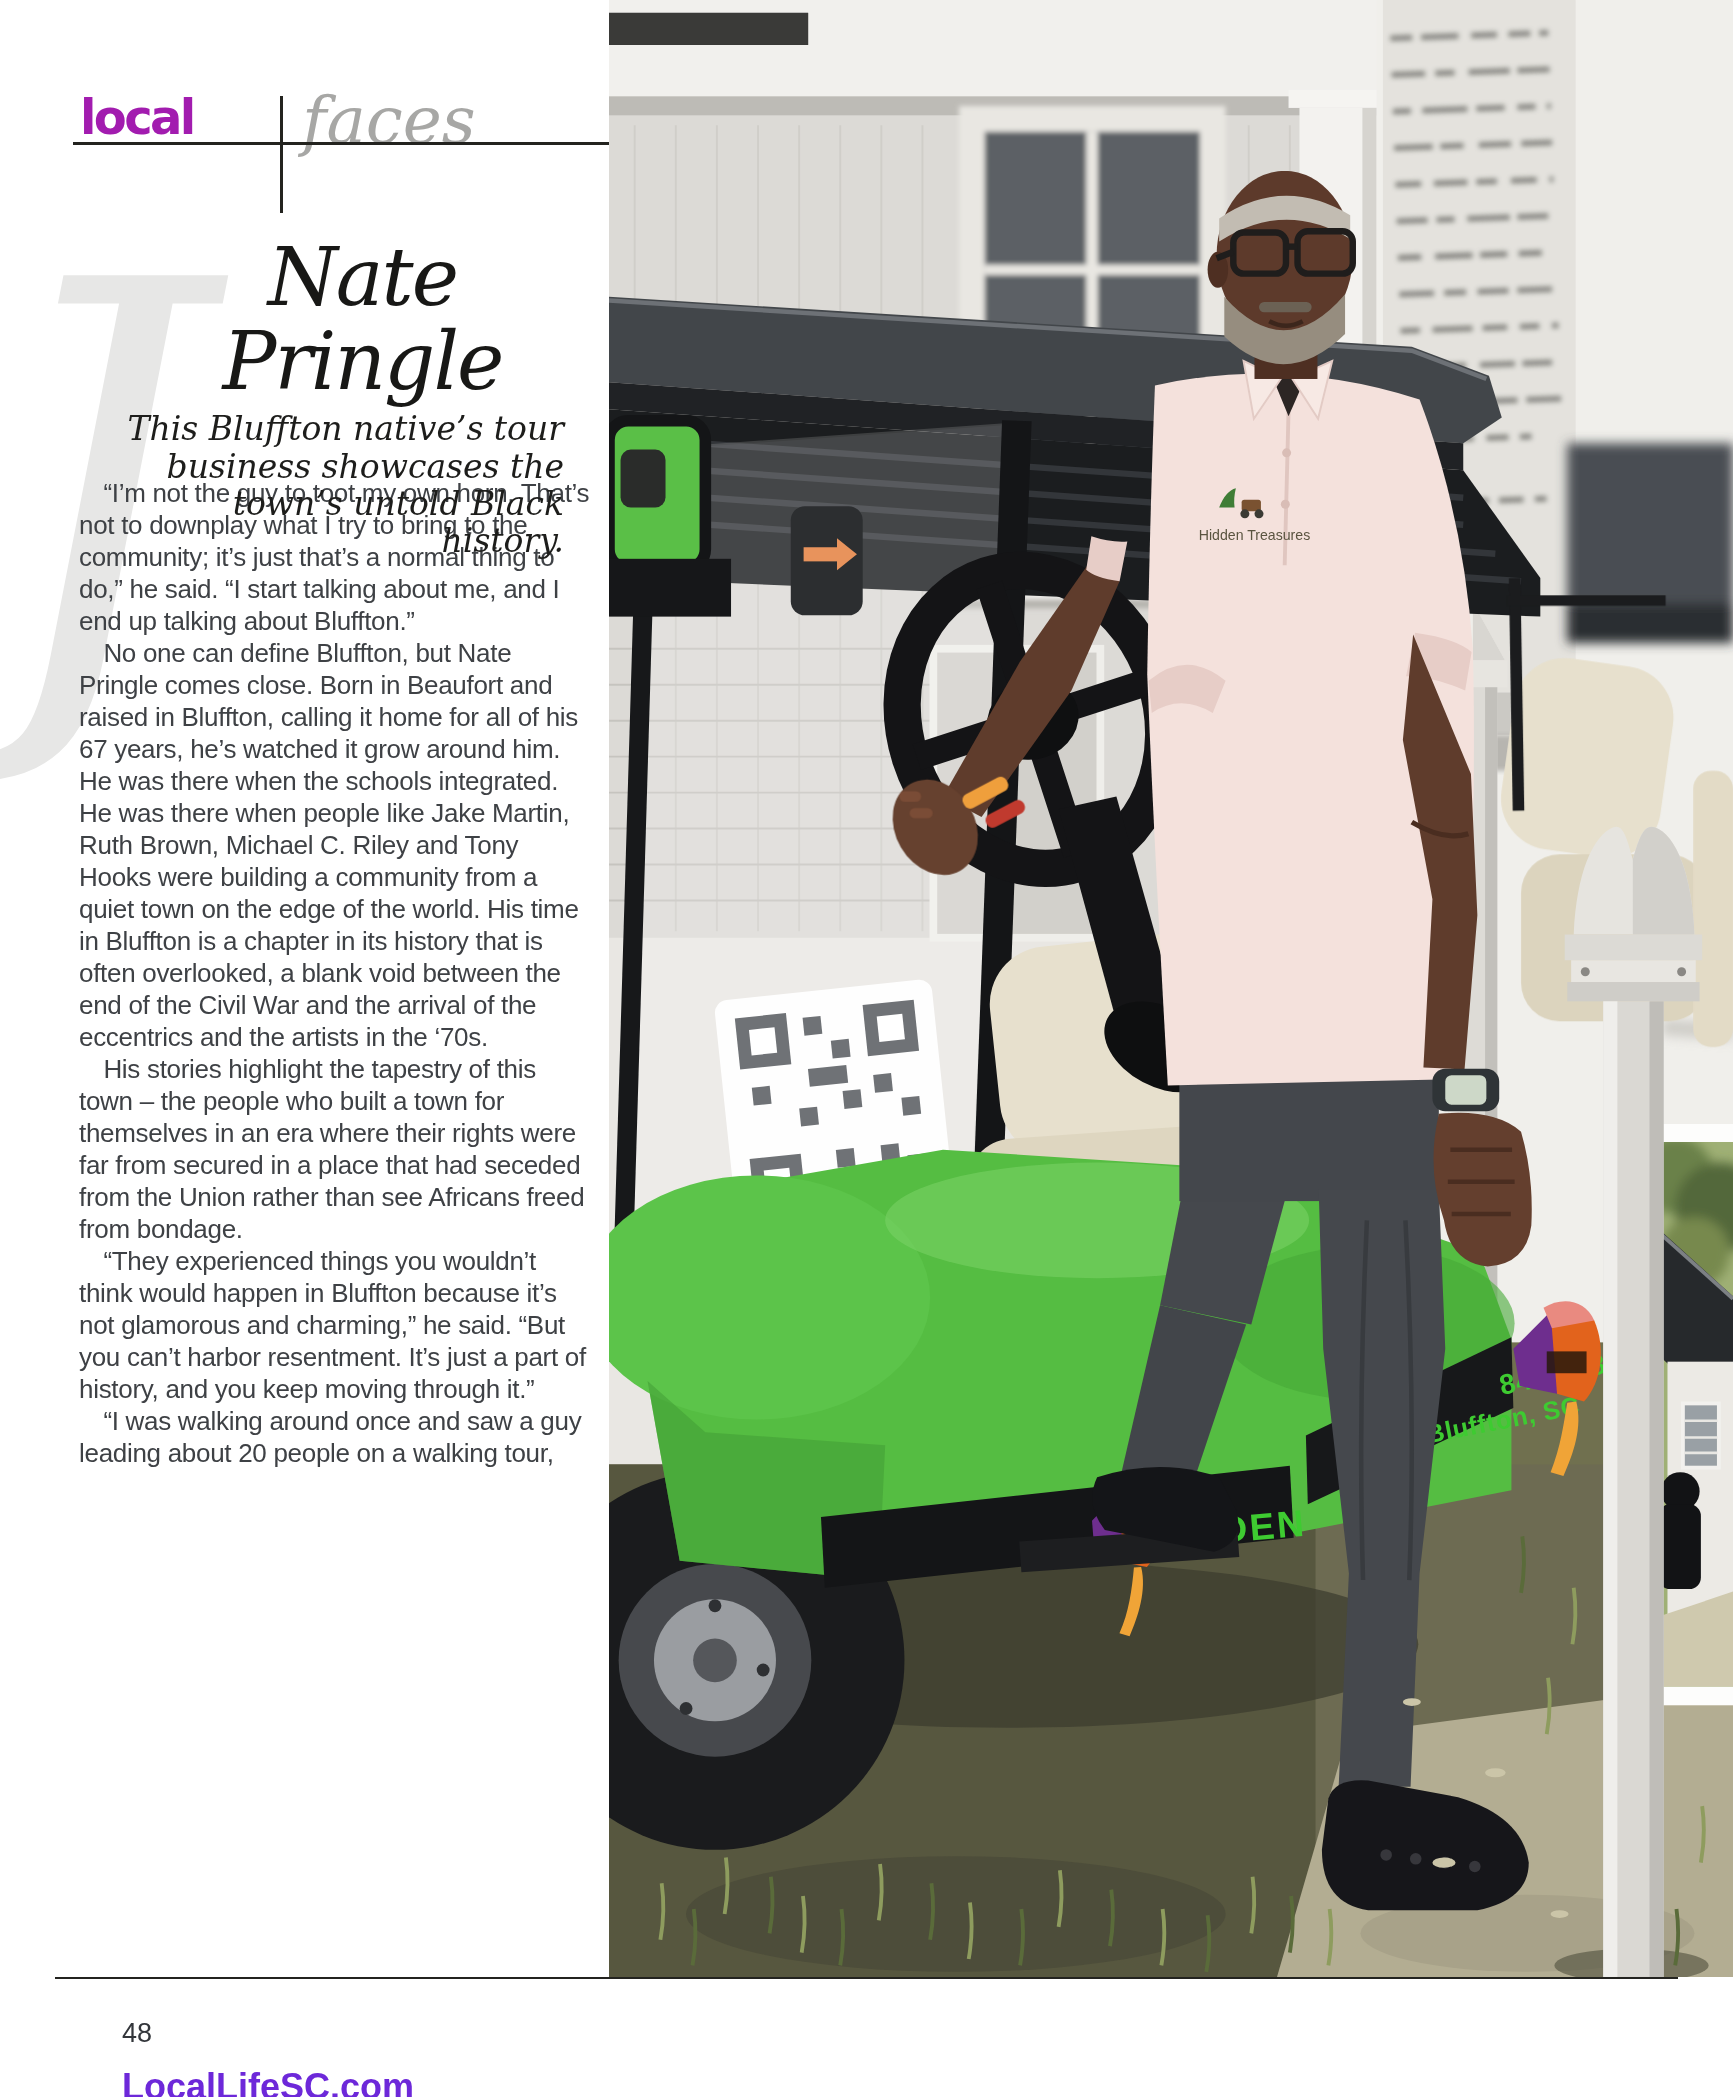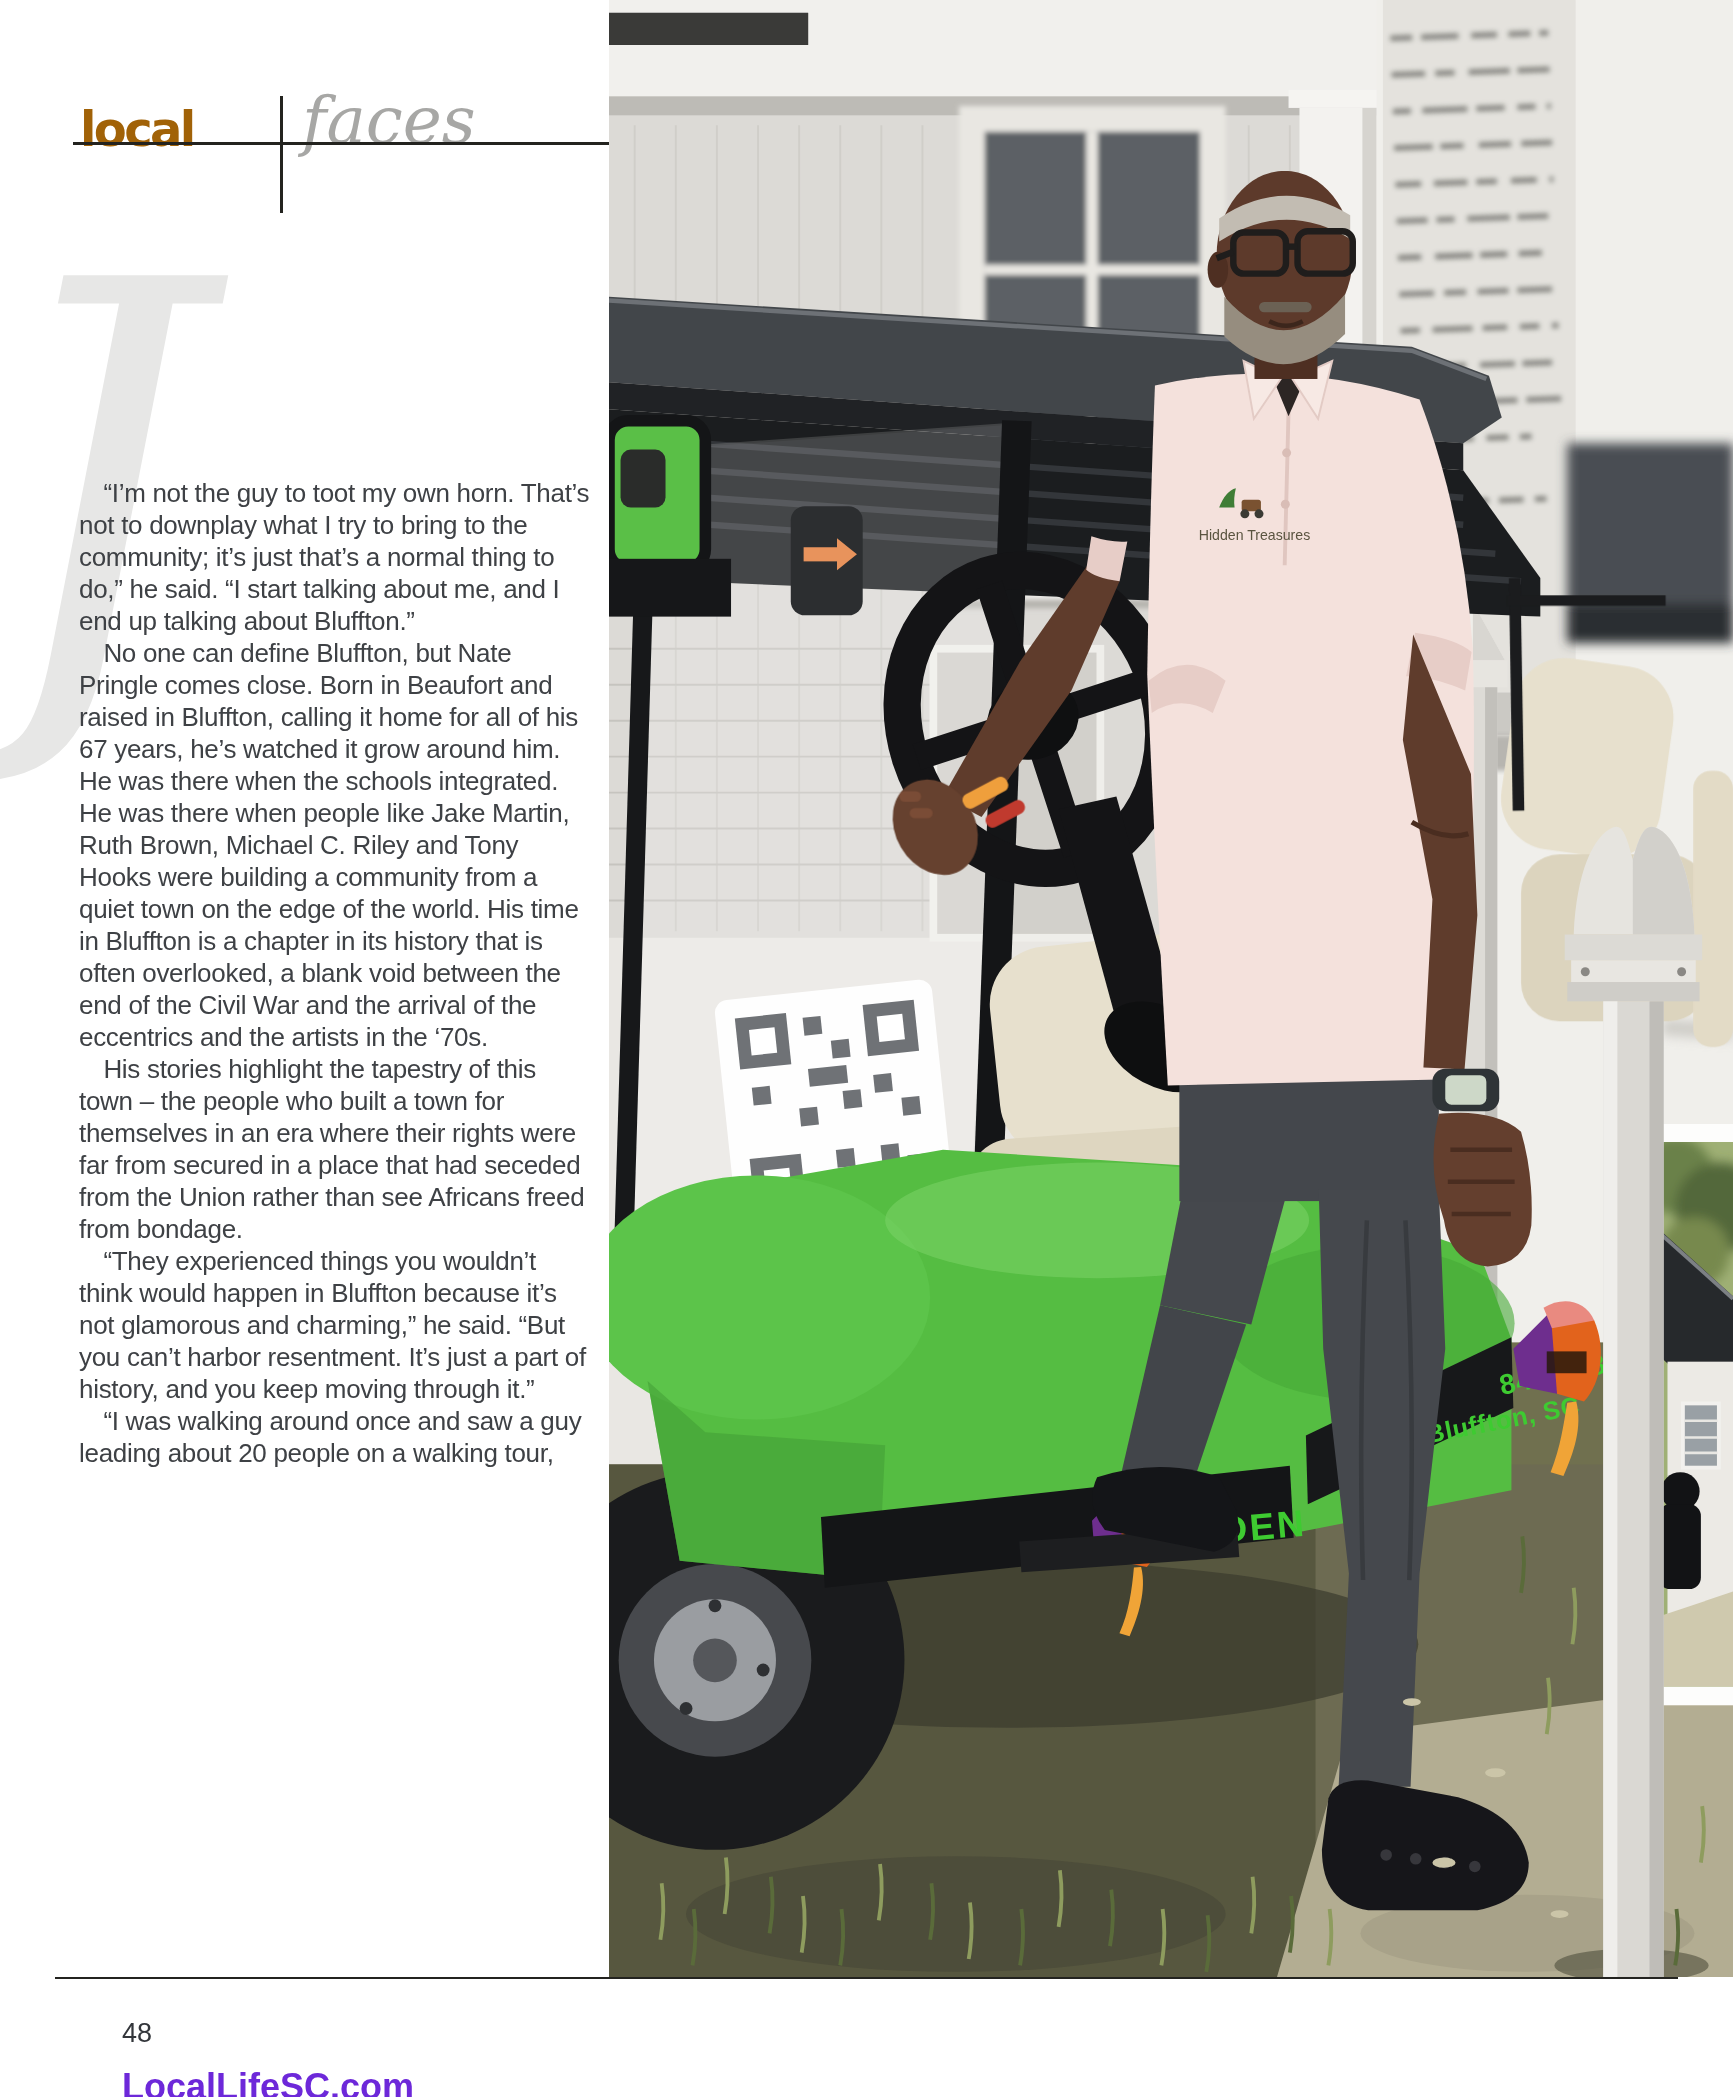--- a/index.html
+++ b/index.html
@@ -1,21 +1,21 @@
 <!DOCTYPE html>
 <html style="font-size:10.3px"><head>
 <meta charset="utf-8">
 <style>
   html,body{margin:0;padding:0;background:#ffffff;}
   .page{position:relative;width:1733px;height:2097px;background:#ffffff;overflow:hidden;
         font-family:"Liberation Sans",sans-serif;color:#3e4145;}
   .abs{position:absolute;}
   
   .brand{left:80px;top:89px;font-family:"DejaVu Sans",sans-serif;font-weight:bold;
-         font-size:48px;letter-spacing:-2.6px;color:#a16207;margin-top:12px;}
+         font-size:48px;letter-spacing:-2.6px;color:#a21caf;}
   .brand-bar{left:280px;top:96px;width:3.2px;height:117px;background:#23231f;}
   .section-script{left:302px;top:82px;font-family:"DejaVu Serif",serif;font-style:italic;
          font-size:66px;color:#a7a7a5;}
   .header-rule{left:73px;top:142px;width:536px;height:2.6px;background:#23231f;}
   
   .title-block{left:77px;top:236px;width:487px;z-index:3;}
   .article-title{font-family:"DejaVu Serif",serif;font-style:italic;font-size:80px;
          letter-spacing:-1.9px;color:#181816;text-align:center;padding-left:84px;line-height:1.05;}
   .article-dek{margin-top:6.4px;font-family:"DejaVu Serif",serif;font-style:italic;font-size:33px;
          line-height:1.13;color:#1d1d1b;text-align:right;padding-left:45px;}
@@ -42,20 +42,24 @@
 
 <div class="page">
 
   <div class="abs brand">local</div>
   <div class="abs brand-bar"></div>
   <div class="abs section-script">faces</div>
   <div class="abs header-rule"></div>
 
   <div class="abs ghost">J</div>
 
+  <div class="abs title-block">
+    <div class="article-title">Nate Pringle</div>
+    <div class="article-dek">This Bluffton native’s tour business showcases the town’s untold Black history.</div>
+  </div>
 
   <div class="abs body-copy">
     <p>“I’m not the guy to toot my own horn. That’s not to downplay what I try to bring to the community; it’s just that’s a normal thing to do,” he said. “I start talking about me, and I end up talking about Bluffton.”</p>
     <p>No one can define Bluffton, but Nate Pringle comes close. Born in Beaufort and raised in Bluffton, calling it home for all of his 67 years, he’s watched it grow around him. He was there when the schools integrated. He was there when people like Jake Martin, Ruth Brown, Michael C. Riley and Tony Hooks were building a community from a quiet town on the edge of the world. His time in Bluffton is a chapter in its history that is often overlooked, a blank void between the end of the Civil War and the arrival of the eccentrics and the artists in the ‘70s.</p>
     <p>His stories highlight the tapestry of this town – the people who built a town for themselves in an era where their rights were far from secured in a place that had seceded from the Union rather than see Africans freed from bondage.</p>
     <p>“They experienced things you wouldn’t think would happen in Bluffton because it’s not glamorous and charming,” he said. “But you can’t harbor resentment. It’s just a part of history, and you keep moving through it.”</p>
     <p>“I was walking around once and saw a guy leading about 20 people on a walking tour,</p>
   </div>
 
   <div class="abs photo-wrap">

